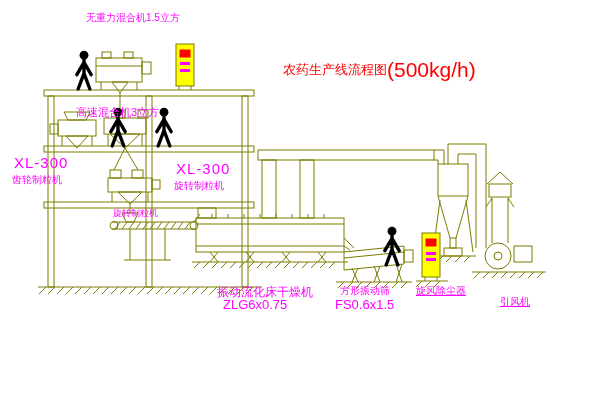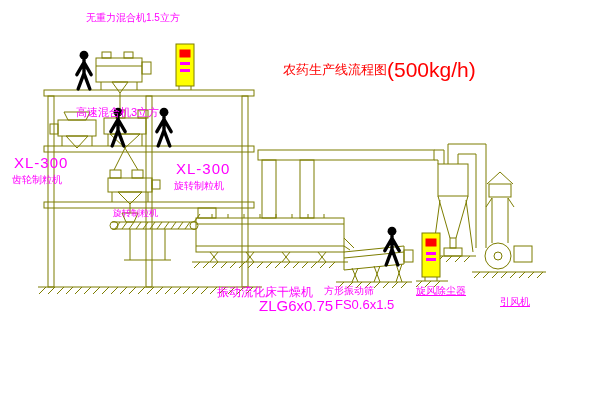--- a/index.html
+++ b/index.html
@@ -10,22 +10,22 @@
   .canvas svg{position:absolute;left:0;top:0;}
   .lbl{position:absolute;color:#ff00ff;white-space:nowrap;line-height:1;}
   .l-top-mixer{left:86px;top:13px;font-size:10px;}
   .l-hs-mixer{left:76px;top:107px;font-size:11px;}
   .l-xl-left{left:14px;top:155px;font-size:15px;letter-spacing:1px;}
   .l-xl-left-name{left:12px;top:175px;font-size:10px;}
   .l-xl-mid{left:176px;top:161px;font-size:15px;letter-spacing:1px;}
   .l-xl-mid-name{left:174px;top:181px;font-size:10px;}
   .l-conveyor{left:113px;top:209px;font-size:9px;}
   .l-dryer{left:217px;top:286px;font-size:12px;}
-  .l-dryer-model{left:223px;top:298px;font-size:15px;margin-left:36px;}
-  .l-sieve{left:324px;top:286px;font-size:10px;}
+  .l-dryer-model{left:223px;top:298px;font-size:13px;}
+  .l-sieve{left:340px;top:286px;font-size:10px;}
   .l-sieve-model{left:335px;top:298px;font-size:13px;text-align:center;}
   .l-cyclone{left:416px;top:286px;font-size:10px;text-decoration:underline;}
   .l-fan{left:500px;top:297px;font-size:10px;text-decoration:underline;}
   .title{
     position:absolute;left:283px;top:42px;color:#ff0000;
     display:flex;align-items:center;white-space:nowrap;margin-top:16px;
   }
   .title .t-main{font-size:13px;}
   .title .t-cap{font-size:21px;font-weight:normal;}
 </style>

